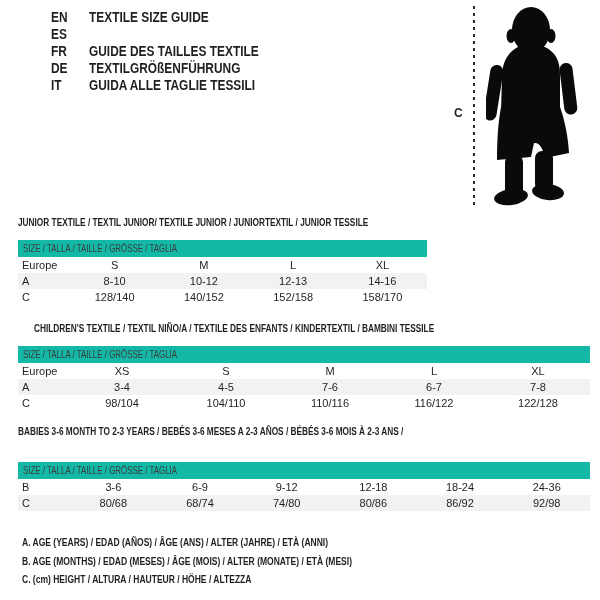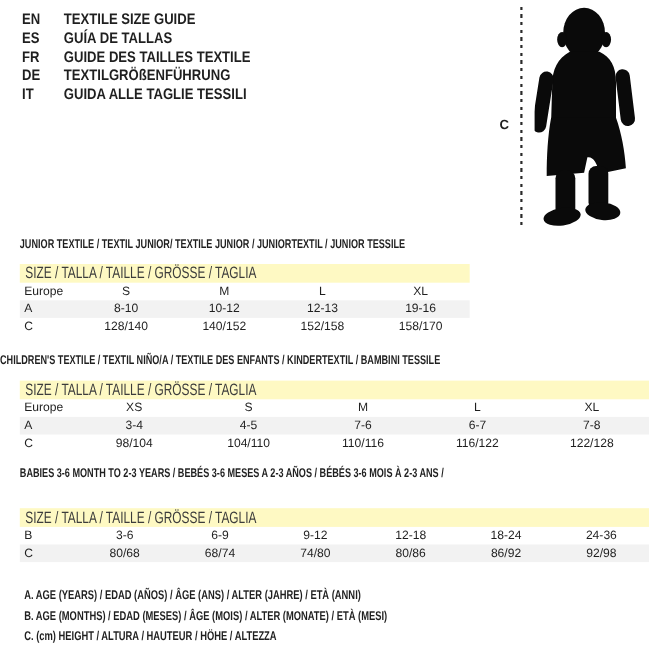--- a/index.html
+++ b/index.html
@@ -7,42 +7,42 @@
     width:600px; height:600px; position:relative; overflow:hidden;
     background:#ffffff; color:#1f1f1f;
     font-family:"Liberation Sans", sans-serif;
     -webkit-font-smoothing:antialiased;
   }
   .cond { display:inline-block; transform-origin:0 50%; white-space:nowrap; }
 
   
   .lang { position:absolute; left:20px; top:8px; }
   .lang-row { display:flex; height:17px; align-items:center; font-weight:bold; font-size:14px; }
-  .lang-code { width:38px; }
+  .lang-code { width:38px;margin-left:31px; }
   .lang-row .cond { transform:scaleX(0.85); }
 
   
   .dotline {
     position:absolute; left:473px; top:6px; width:2px; height:202px;
     background-image:repeating-linear-gradient(to bottom, #2a2a2a 0px, #2a2a2a 3px, transparent 3px, transparent 7px);
   }
   .c-label { position:absolute; left:454px; top:106px; font-size:12px; font-weight:bold; }
   .baby { position:absolute; left:486px; top:3px; }
 
   
   .sec-title { position:absolute; font-size:11.5px; font-weight:bold; line-height:16px; }
   .sec-title .cond { transform:scaleX(0.72); }
 
   
   .sg-table { position:absolute; left:18px; }
   .t-w1 { width:409px; }
   .t-w2 { width:572px; }
   .size-bar {
-    height:17px; line-height:17px; background:#fef9c3; color:#3c3c3c;
-    font-size:15px; padding-left:5px; box-sizing:border-box;
+    height:17px; line-height:17px; background:#14b8a6; color:#3c3c3c;
+    font-size:11px; padding-left:5px; box-sizing:border-box;
   }
   .size-bar .cond { transform:scaleX(0.72); }
   .trow { display:flex; height:16px; line-height:16px; font-size:11px; }
   .trow.shade { background:#f2f2f2; }
   .rlabel { width:52px; padding-left:4px; box-sizing:border-box; }
   .cell { flex:1; text-align:center; }
 
   
   .legend { position:absolute; left:22px; top:533px; }
   .legend-line { height:18.5px; line-height:18.5px; font-size:11.5px; font-weight:bold; }
@@ -51,21 +51,20 @@
 </head>
 <body>
 
 <div class="lang">
   <div class="lang-row">
     <span class="lang-code"><span class="cond">EN</span></span>
     <span><span class="cond">TEXTILE SIZE GUIDE</span></span>
   </div>
   <div class="lang-row">
     <span class="lang-code"><span class="cond">ES</span></span>
-    <span><span class="cond">GUÍA DE TALLAS</span></span>
   </div>
   <div class="lang-row">
     <span class="lang-code"><span class="cond">FR</span></span>
     <span><span class="cond">GUIDE DES TAILLES TEXTILE</span></span>
   </div>
   <div class="lang-row">
     <span class="lang-code"><span class="cond">DE</span></span>
     <span><span class="cond">TEXTILGRÖßENFÜHRUNG</span></span>
   </div>
   <div class="lang-row">
@@ -102,32 +101,32 @@
     <span class="cell">S</span>
     <span class="cell">M</span>
     <span class="cell">L</span>
     <span class="cell">XL</span>
   </div>
   <div class="trow shade">
     <span class="rlabel">A</span>
     <span class="cell">8-10</span>
     <span class="cell">10-12</span>
     <span class="cell">12-13</span>
-    <span class="cell">19-16</span>
+    <span class="cell">14-16</span>
   </div>
   <div class="trow">
     <span class="rlabel">C</span>
     <span class="cell">128/140</span>
     <span class="cell">140/152</span>
     <span class="cell">152/158</span>
     <span class="cell">158/170</span>
   </div>
 </div>
 
-<div class="sec-title" style="left:0; top:320px;">
+<div class="sec-title" style="left:34px; top:320px;">
   <span class="cond">CHILDREN'S TEXTILE / TEXTIL NIÑO/A / TEXTILE DES ENFANTS / KINDERTEXTIL / BAMBINI TESSILE</span>
 </div>
 <div class="sg-table t-w2" style="top:346px;">
   <div class="size-bar"><span class="cond">SIZE / TALLA / TAILLE / GRÖSSE / TAGLIA</span></div>
   <div class="trow">
     <span class="rlabel">Europe</span>
     <span class="cell">XS</span>
     <span class="cell">S</span>
     <span class="cell">M</span>
     <span class="cell">L</span>

